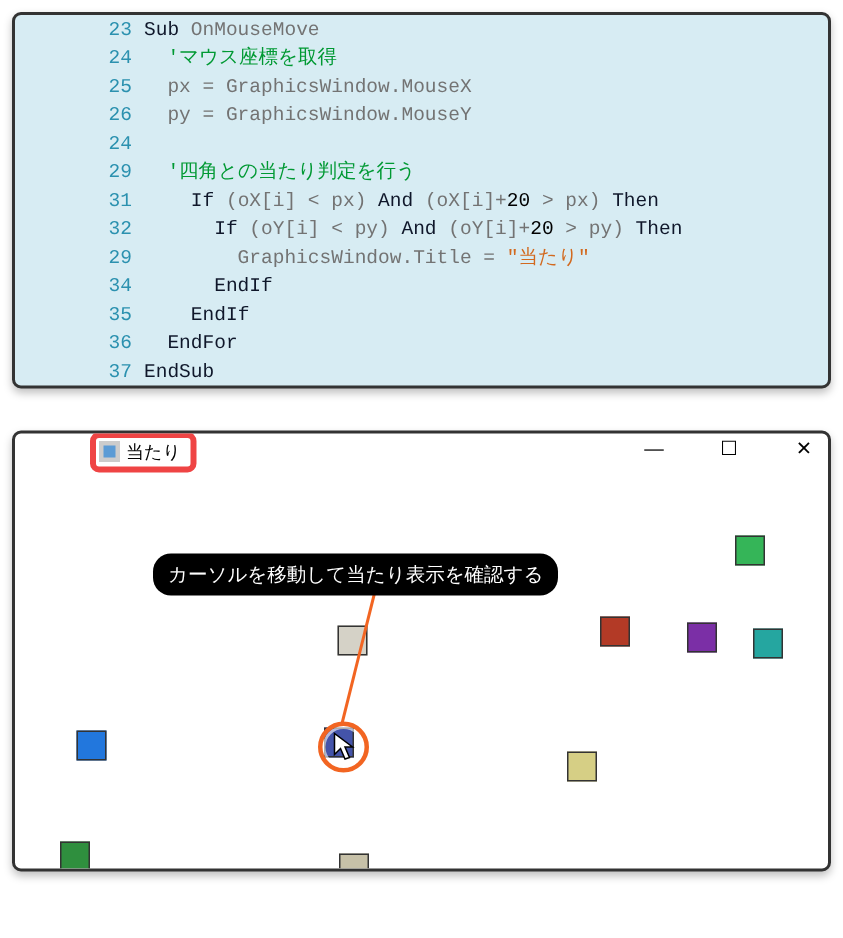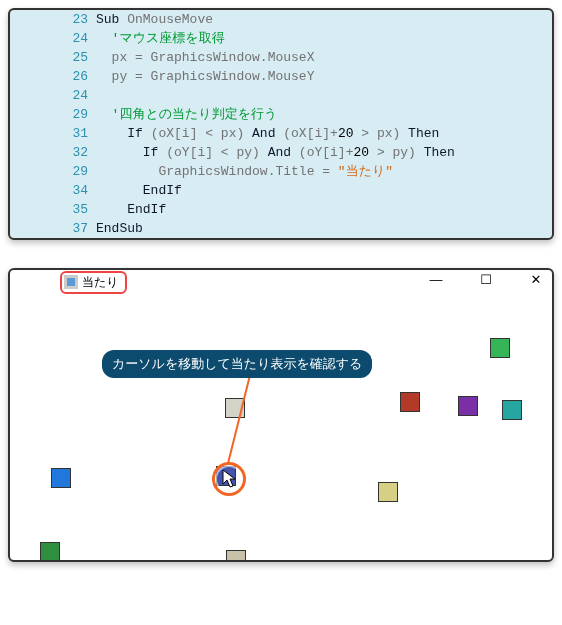--- a/index.html
+++ b/index.html
@@ -48,21 +48,21 @@
     position: relative;
   }
   .titlebar {
     height: 24px;
     display: flex;
     align-items: center;
     padding-left: 4px;
     position: relative;
   }
   .title-badge {
-    border: 2px solid #ef4444;
+    border: 4px solid #ef4444;
     border-radius: 6px;
     display: inline-flex;
     align-items: center;
     padding: 1px 6px 1px 2px;
     gap: 4px;
   }
   .title-icon {
     width: 14px;
     height: 14px;
     display: inline-block;
@@ -101,21 +101,21 @@
     position: absolute;
     width: 20px;
     height: 20px;
     border: 1px solid #333;
     box-sizing: border-box;
   }
   .callout {
     position: absolute;
     left: 92px;
     top: 54px;
-    background: #0c4a6e;
+    background: #000000;
     color: #fff;
     font-family: "Yu Gothic","MS UI Gothic",sans-serif;
     font-size: 13px;
     padding: 5px 10px;
     border-radius: 12px;
     white-space: nowrap;
     z-index: 20;
   }
   .callout-line {
     position: absolute;
@@ -155,20 +155,21 @@
       <div class="code-line"><span class="gutter">24</span><span class="code"><span class="id">  </span><span class="cm">'マウス座標を取得</span></span></div>
       <div class="code-line"><span class="gutter">25</span><span class="code"><span class="id">  px = GraphicsWindow.MouseX</span></span></div>
       <div class="code-line"><span class="gutter">26</span><span class="code"><span class="id">  py = GraphicsWindow.MouseY</span></span></div>
       <div class="code-line"><span class="gutter">24</span><span class="code"><span class="id"></span></span></div>
       <div class="code-line"><span class="gutter">29</span><span class="code"><span class="id">  </span><span class="cm">'四角との当たり判定を行う</span></span></div>
       <div class="code-line"><span class="gutter">31</span><span class="code"><span class="id">    </span><span class="kw">If</span><span class="id"> (oX[i] &lt; px) </span><span class="kw">And</span><span class="id"> (oX[i]+</span><span class="num">20</span><span class="id"> &gt; px) </span><span class="kw">Then</span></span></div>
       <div class="code-line"><span class="gutter">32</span><span class="code"><span class="id">      </span><span class="kw">If</span><span class="id"> (oY[i] &lt; py) </span><span class="kw">And</span><span class="id"> (oY[i]+</span><span class="num">20</span><span class="id"> &gt; py) </span><span class="kw">Then</span></span></div>
       <div class="code-line"><span class="gutter">29</span><span class="code"><span class="id">        GraphicsWindow.Title = </span><span class="str">"当たり"</span></span></div>
       <div class="code-line"><span class="gutter">34</span><span class="code"><span class="id">      </span><span class="kw">EndIf</span></span></div>
       <div class="code-line"><span class="gutter">35</span><span class="code"><span class="id">    </span><span class="kw">EndIf</span></span></div>
+      <div class="code-line"><span class="gutter">36</span><span class="code"><span class="id">  </span><span class="kw">EndFor</span></span></div>
       <div class="code-line"><span class="gutter">37</span><span class="code"><span class="kw">EndSub</span></span></div>
     </div>
 </div>
 
 <div class="panel win-panel">
   <div class="titlebar">
     <span class="title-badge">
       <span class="title-icon"></span>
       <span class="title-text">当たり</span>
     </span>

